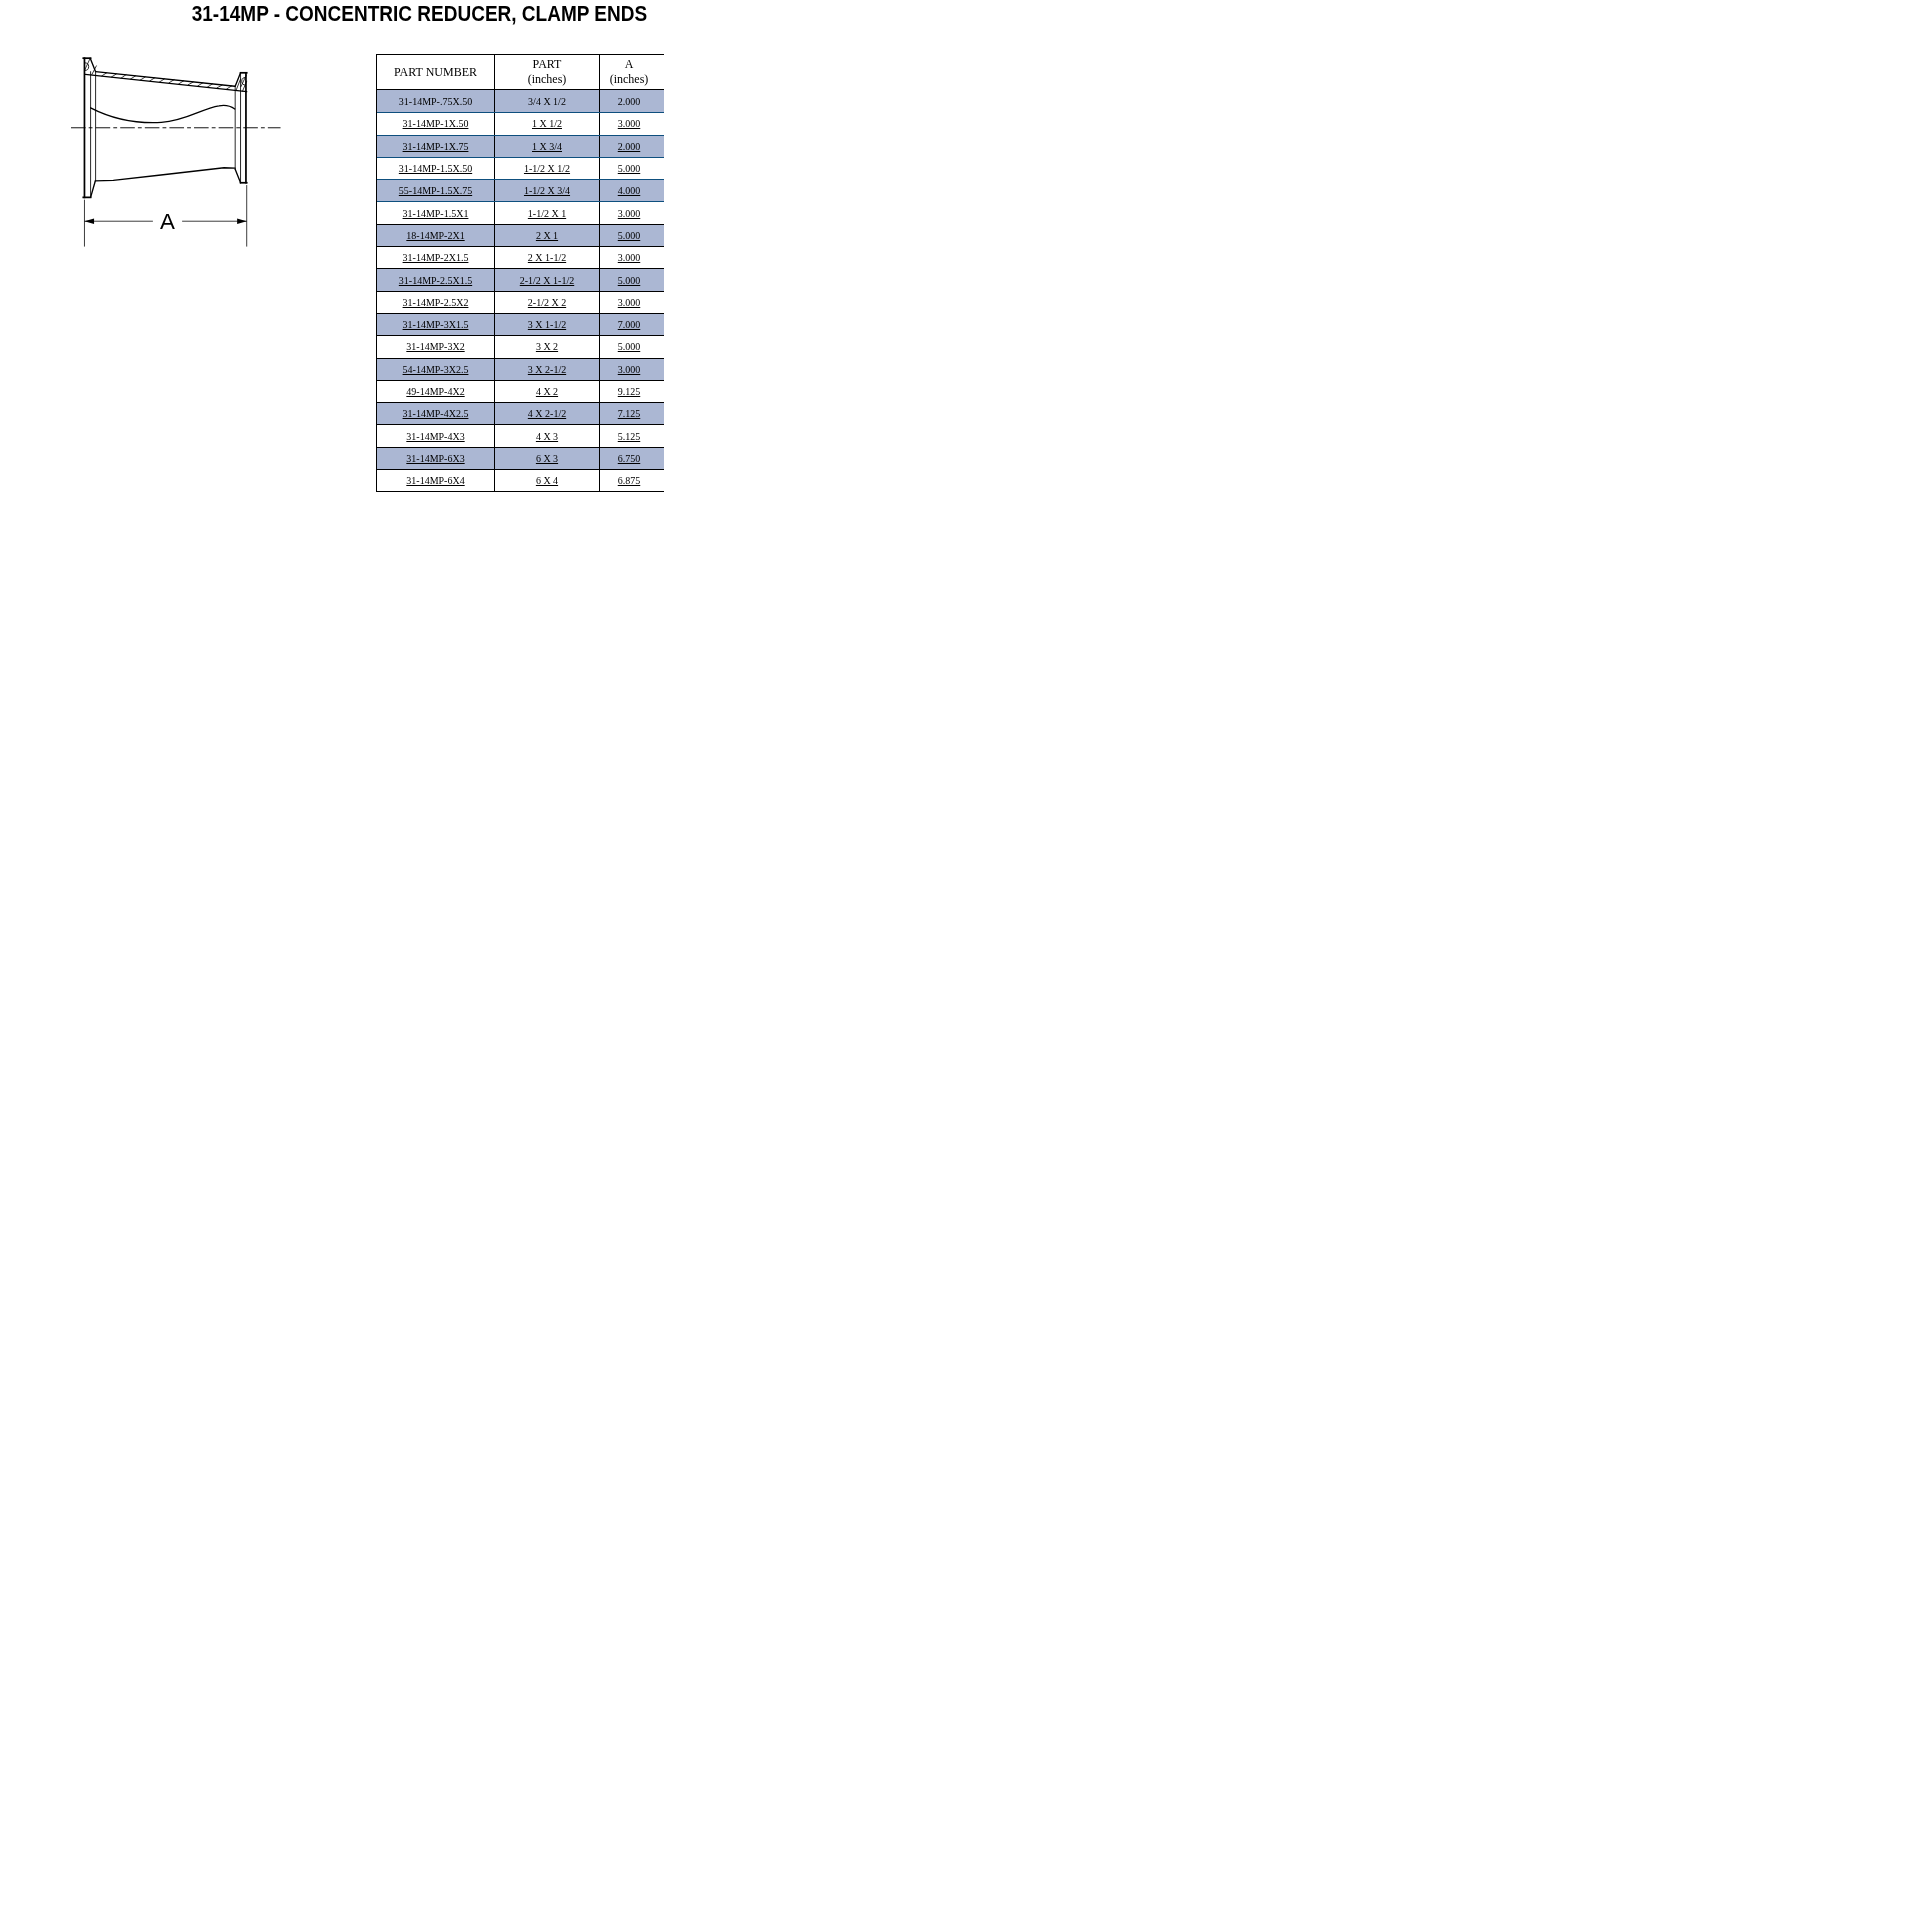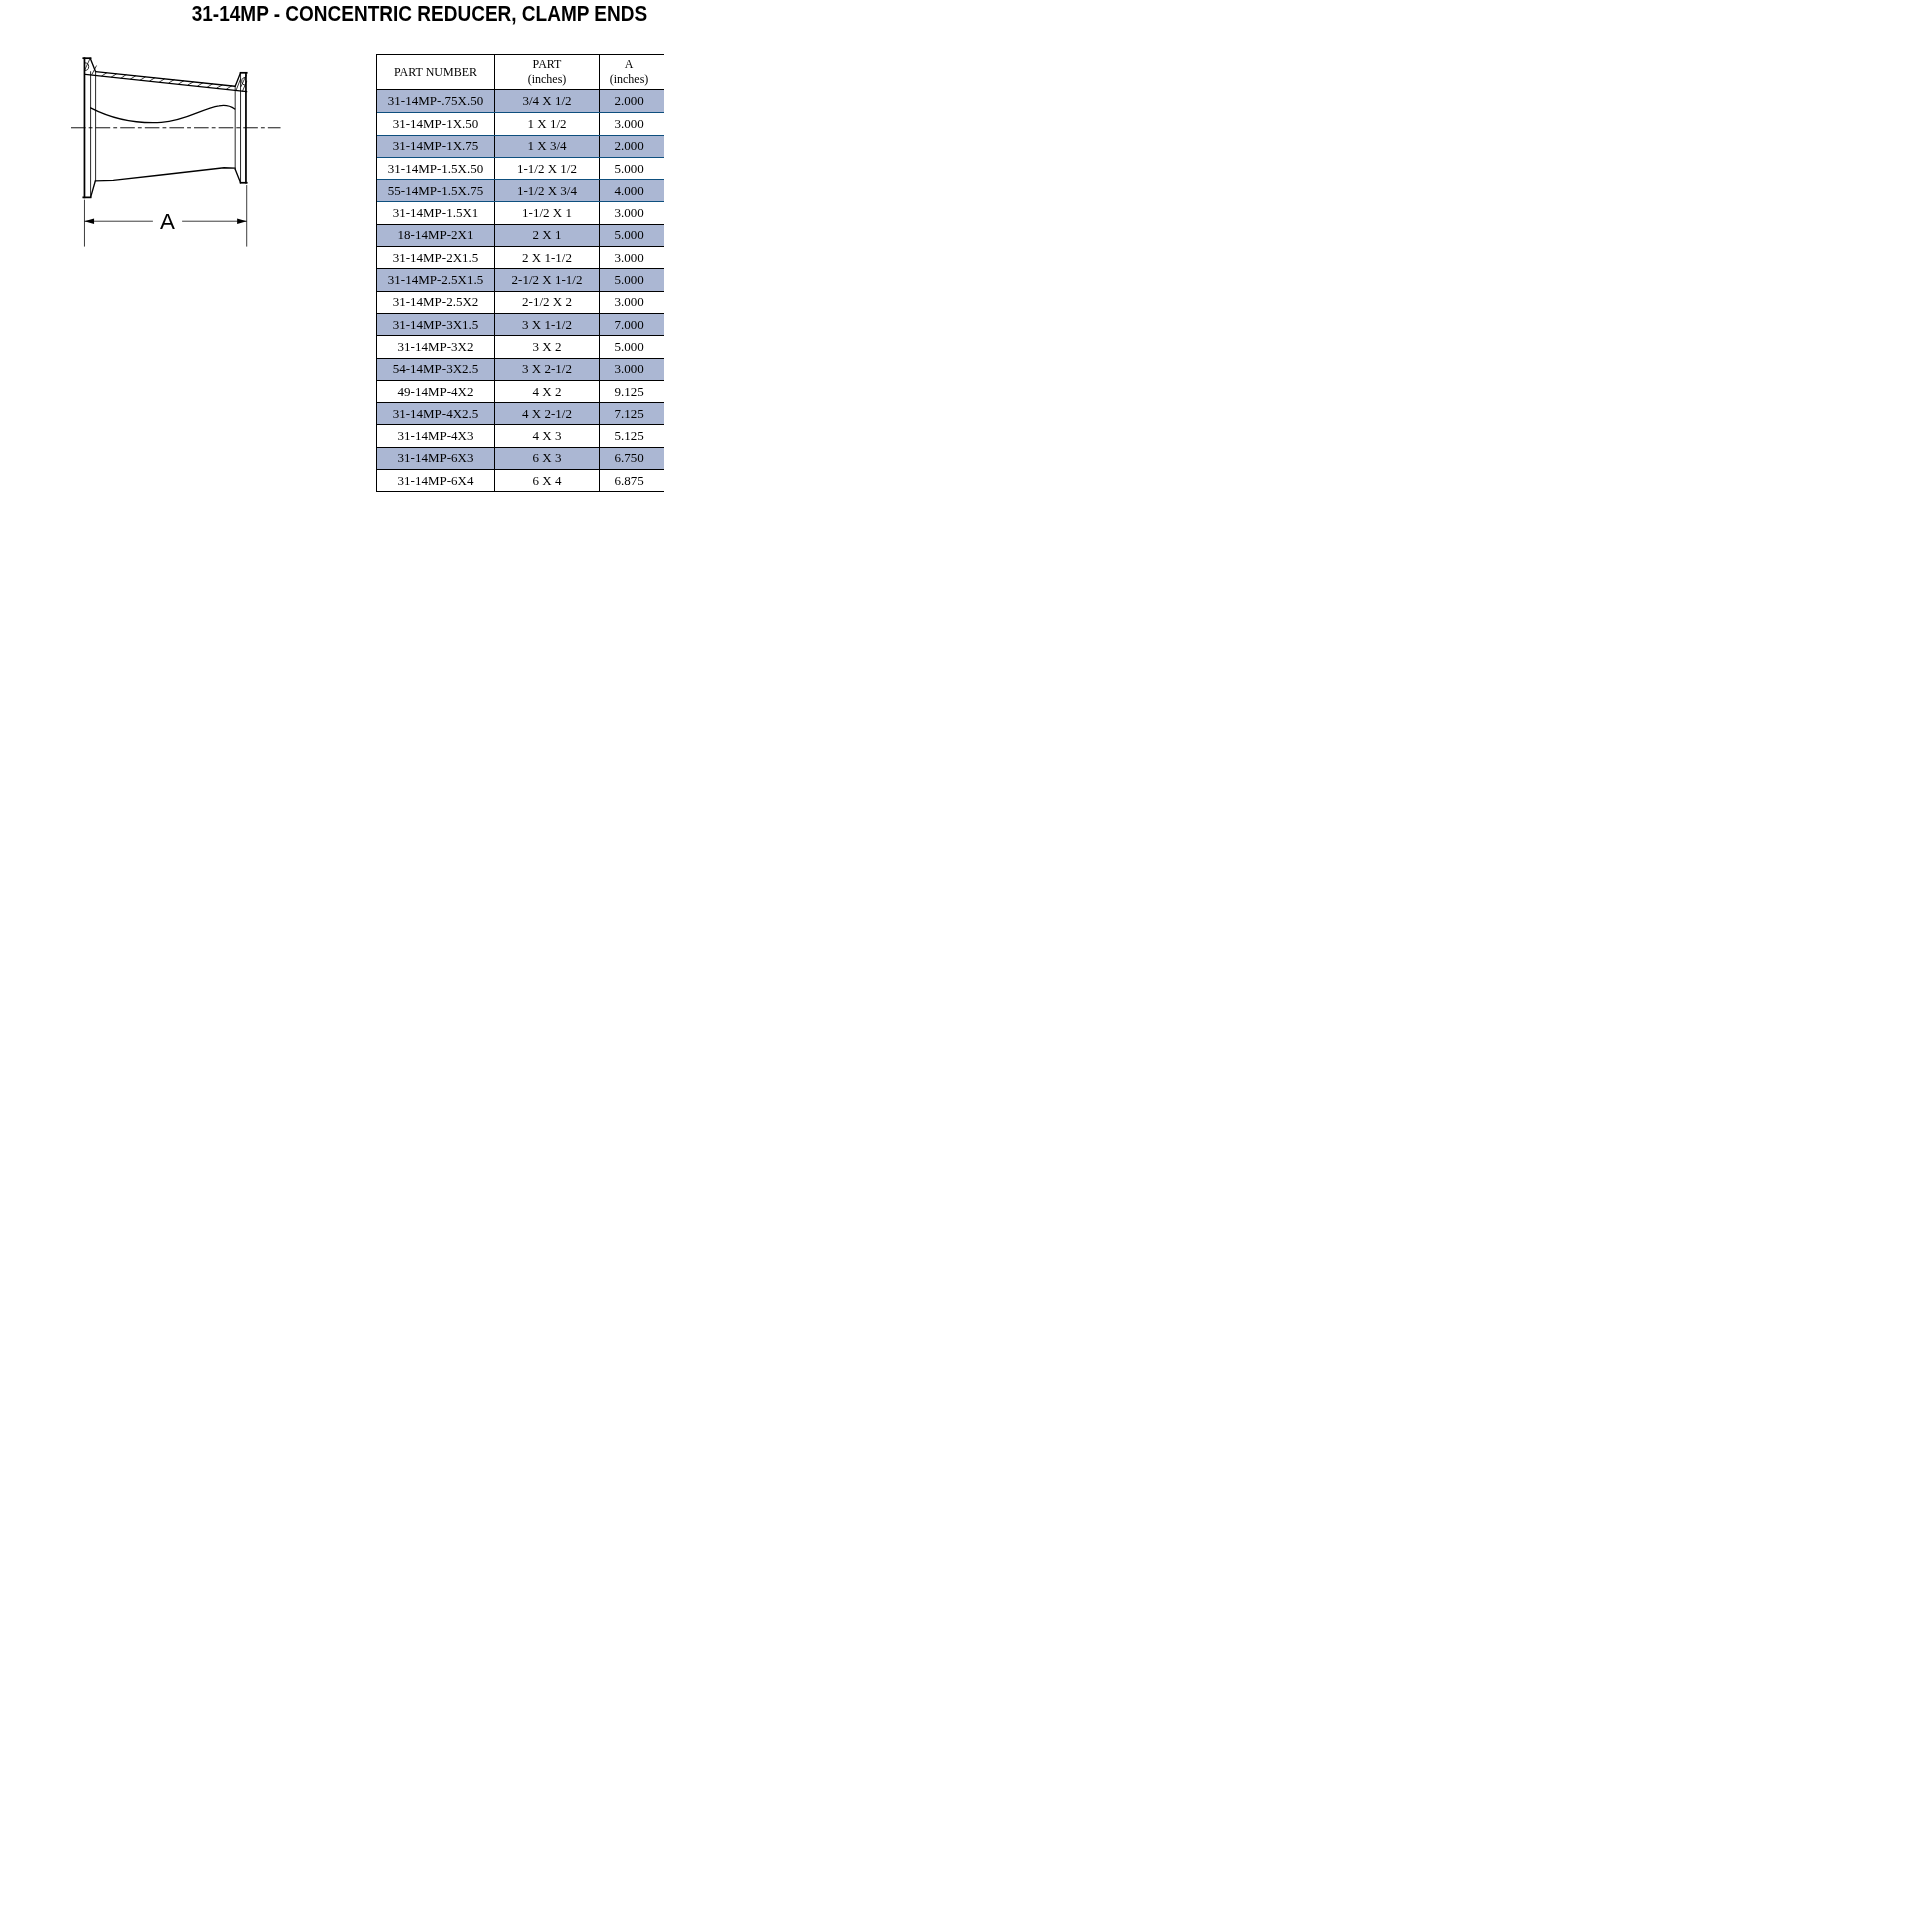--- a/index.html
+++ b/index.html
@@ -67,27 +67,27 @@
     color:#000;
     box-sizing:border-box;
   }
   .hcell:nth-child(1),.hcell:nth-child(2){border-right:1.5px solid var(--grid_black,#000);}
   .tbody .trow{
     display:grid;
     grid-template-columns:118px 105px 58px;
     height:22.3px;
     box-sizing:border-box;
   }
-  .trow + .trow{border-top:1.5px solid var(--grid_black,#000);}
+  .trow + .trow{border-top:1.5px solid var(--grid_black,#000);text-decoration:underline;}
   
   .trow:nth-child(n+2):nth-child(-n+6){border-top-color:var(--separator_navy,#0e4f7e);}
   .trow:nth-child(odd){background:var(--alt_row_bg,#abb7d3);}
   .trow .tcell{
     display:flex;align-items:center;justify-content:center;
-    font-size:13px;color:#000;
+    font-size:10px;color:#000;
     box-sizing:border-box;
     overflow:hidden;
   }
   .tcell:nth-child(1),.tcell:nth-child(2){border-right:1.5px solid var(--grid_black,#000);}
 </style>
 </head>
 <body>
 
 <div class="page">
 

